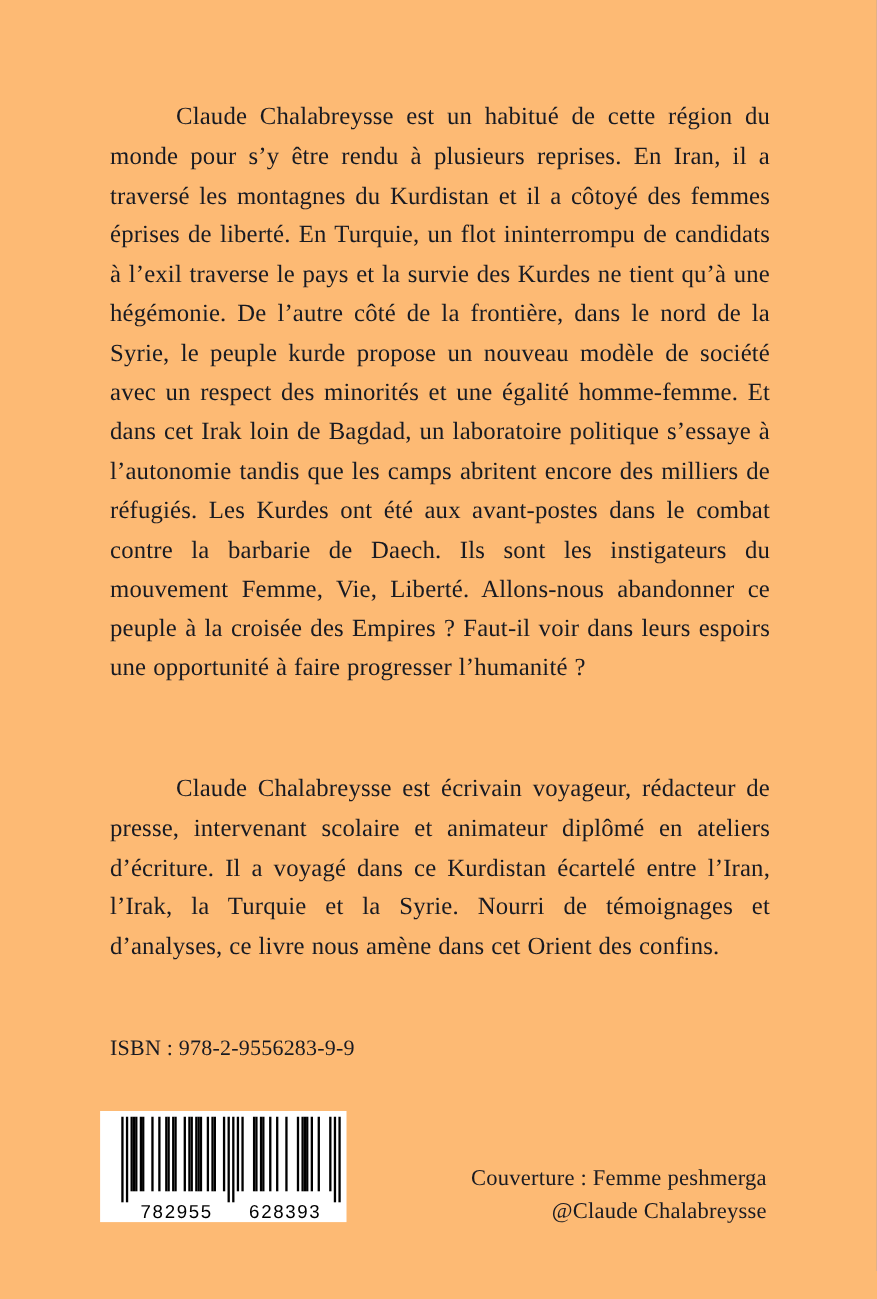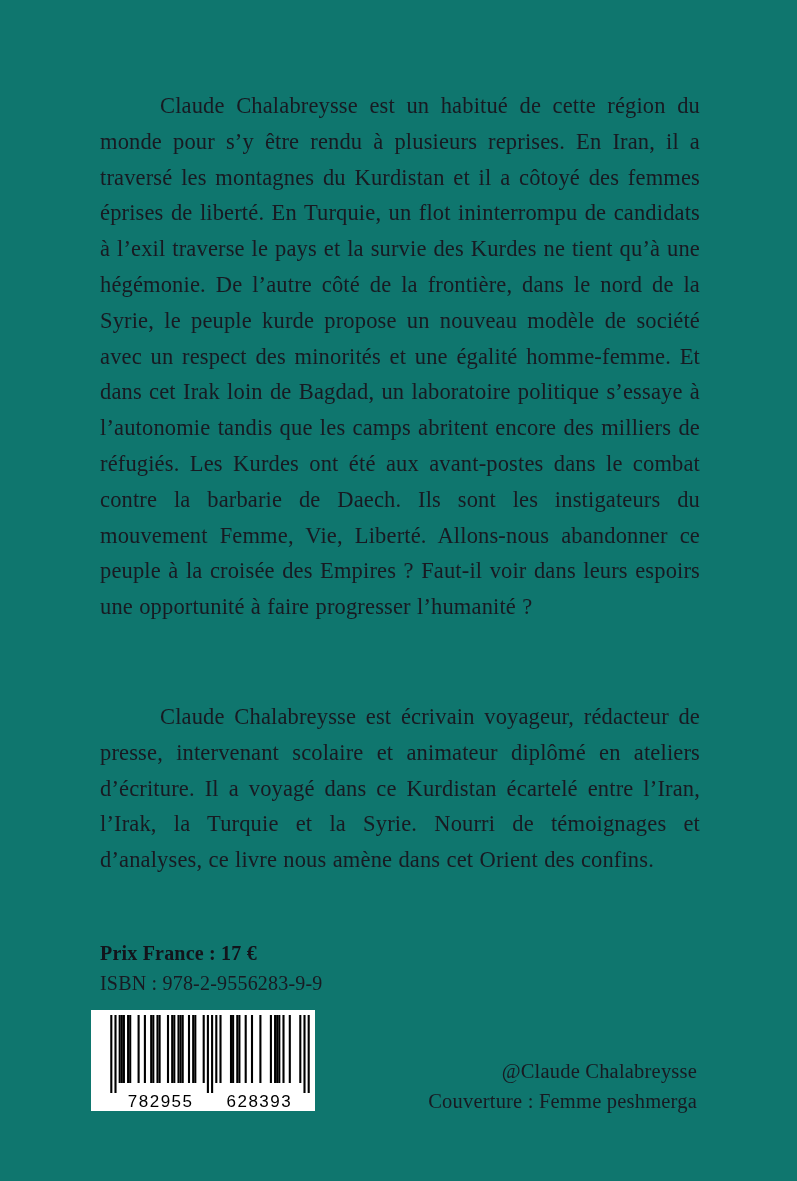--- a/index.html
+++ b/index.html
@@ -14,21 +14,21 @@
     color: #16181f;
     overflow: hidden;
     position: relative;
   }
 
   .page {
     position: absolute;
     inset: 0;
     width: 797px;
     height: 1181px;
-    background: #0f766e;
+    background: #fdba74;
   }
 
   .blurb {
     position: absolute;
     left: 100px;
     top: 88px;
     width: 600px;
   }
 
   .para {
@@ -116,21 +116,20 @@
 
 <div class="page">
 
   <div class="blurb">
     <p class="para">Claude Chalabreysse est un habitué de cette région du monde pour s’y être rendu à plusieurs reprises. En Iran, il a traversé les montagnes du Kurdistan et il a côtoyé des femmes éprises de liberté. En Turquie, un flot ininterrompu de candidats à l’exil traverse le pays et la survie des Kurdes ne tient qu’à une hégémonie. De l’autre côté de la frontière, dans le nord de la Syrie, le peuple kurde propose un nouveau modèle de société avec un respect des minorités et une égalité homme-femme. Et dans cet Irak loin de Bagdad, un laboratoire politique s’essaye à l’autonomie tandis que les camps abritent encore des milliers de réfugiés. Les Kurdes ont été aux avant-postes dans le combat contre la barbarie de Daech. Ils sont les instigateurs du mouvement Femme, Vie, Liberté. Allons-nous abandonner ce peuple à la croisée des Empires ? Faut-il voir dans leurs espoirs une opportunité à faire progresser l’humanité ?</p>
     <div class="para-gap"></div>
     <p class="para second">Claude Chalabreysse est écrivain voyageur, rédacteur de presse, intervenant scolaire et animateur diplômé en ateliers d’écriture. Il a voyagé dans ce Kurdistan écartelé entre l’Iran, l’Irak, la Turquie et la Syrie. Nourri de témoignages et d’analyses, ce livre nous amène dans cet Orient des confins.</p>
   </div>
 
   <div class="imprint">
-    <div class="price-line">Prix France : 17 €</div>
     <div class="isbn-line">ISBN : 978-2-9556283-9-9</div>
   </div>
 
   <div class="barcode-box">
     <div class="barcode-bars" id="barcode-bars" style="width: 211.5px; padding-left: 12px;">
         <svg width="200" height="96" viewBox="0 0 199.50 96" xmlns="http://www.w3.org/2000/svg">
     <rect x="0.00" y="0" width="2.10" height="78" fill="#000"></rect>
           <rect x="4.20" y="0" width="2.10" height="78" fill="#000"></rect>
           <rect x="8.40" y="0" width="2.10" height="68" fill="#000"></rect>
           <rect x="10.50" y="0" width="2.10" height="68" fill="#000"></rect>
@@ -176,17 +175,17 @@
     <g fill="#000" font-family="Liberation Sans, sans-serif" font-size="17">
       <text x="-9" y="92" text-anchor="start">9</text>
       <text x="50.40" y="92" text-anchor="middle" letter-spacing="1.5">782955</text>
       <text x="149.10" y="92" text-anchor="middle" letter-spacing="1.5">628393</text>
     </g>
   </svg>
       </div>
   </div>
 
   <div class="credit">
+    <div class="credit-line">Couverture : Femme peshmerga</div>
     <div class="credit-line">@Claude Chalabreysse</div>
-    <div class="credit-line">Couverture : Femme peshmerga</div>
   </div>
 
 </div>
 
 </body></html>

